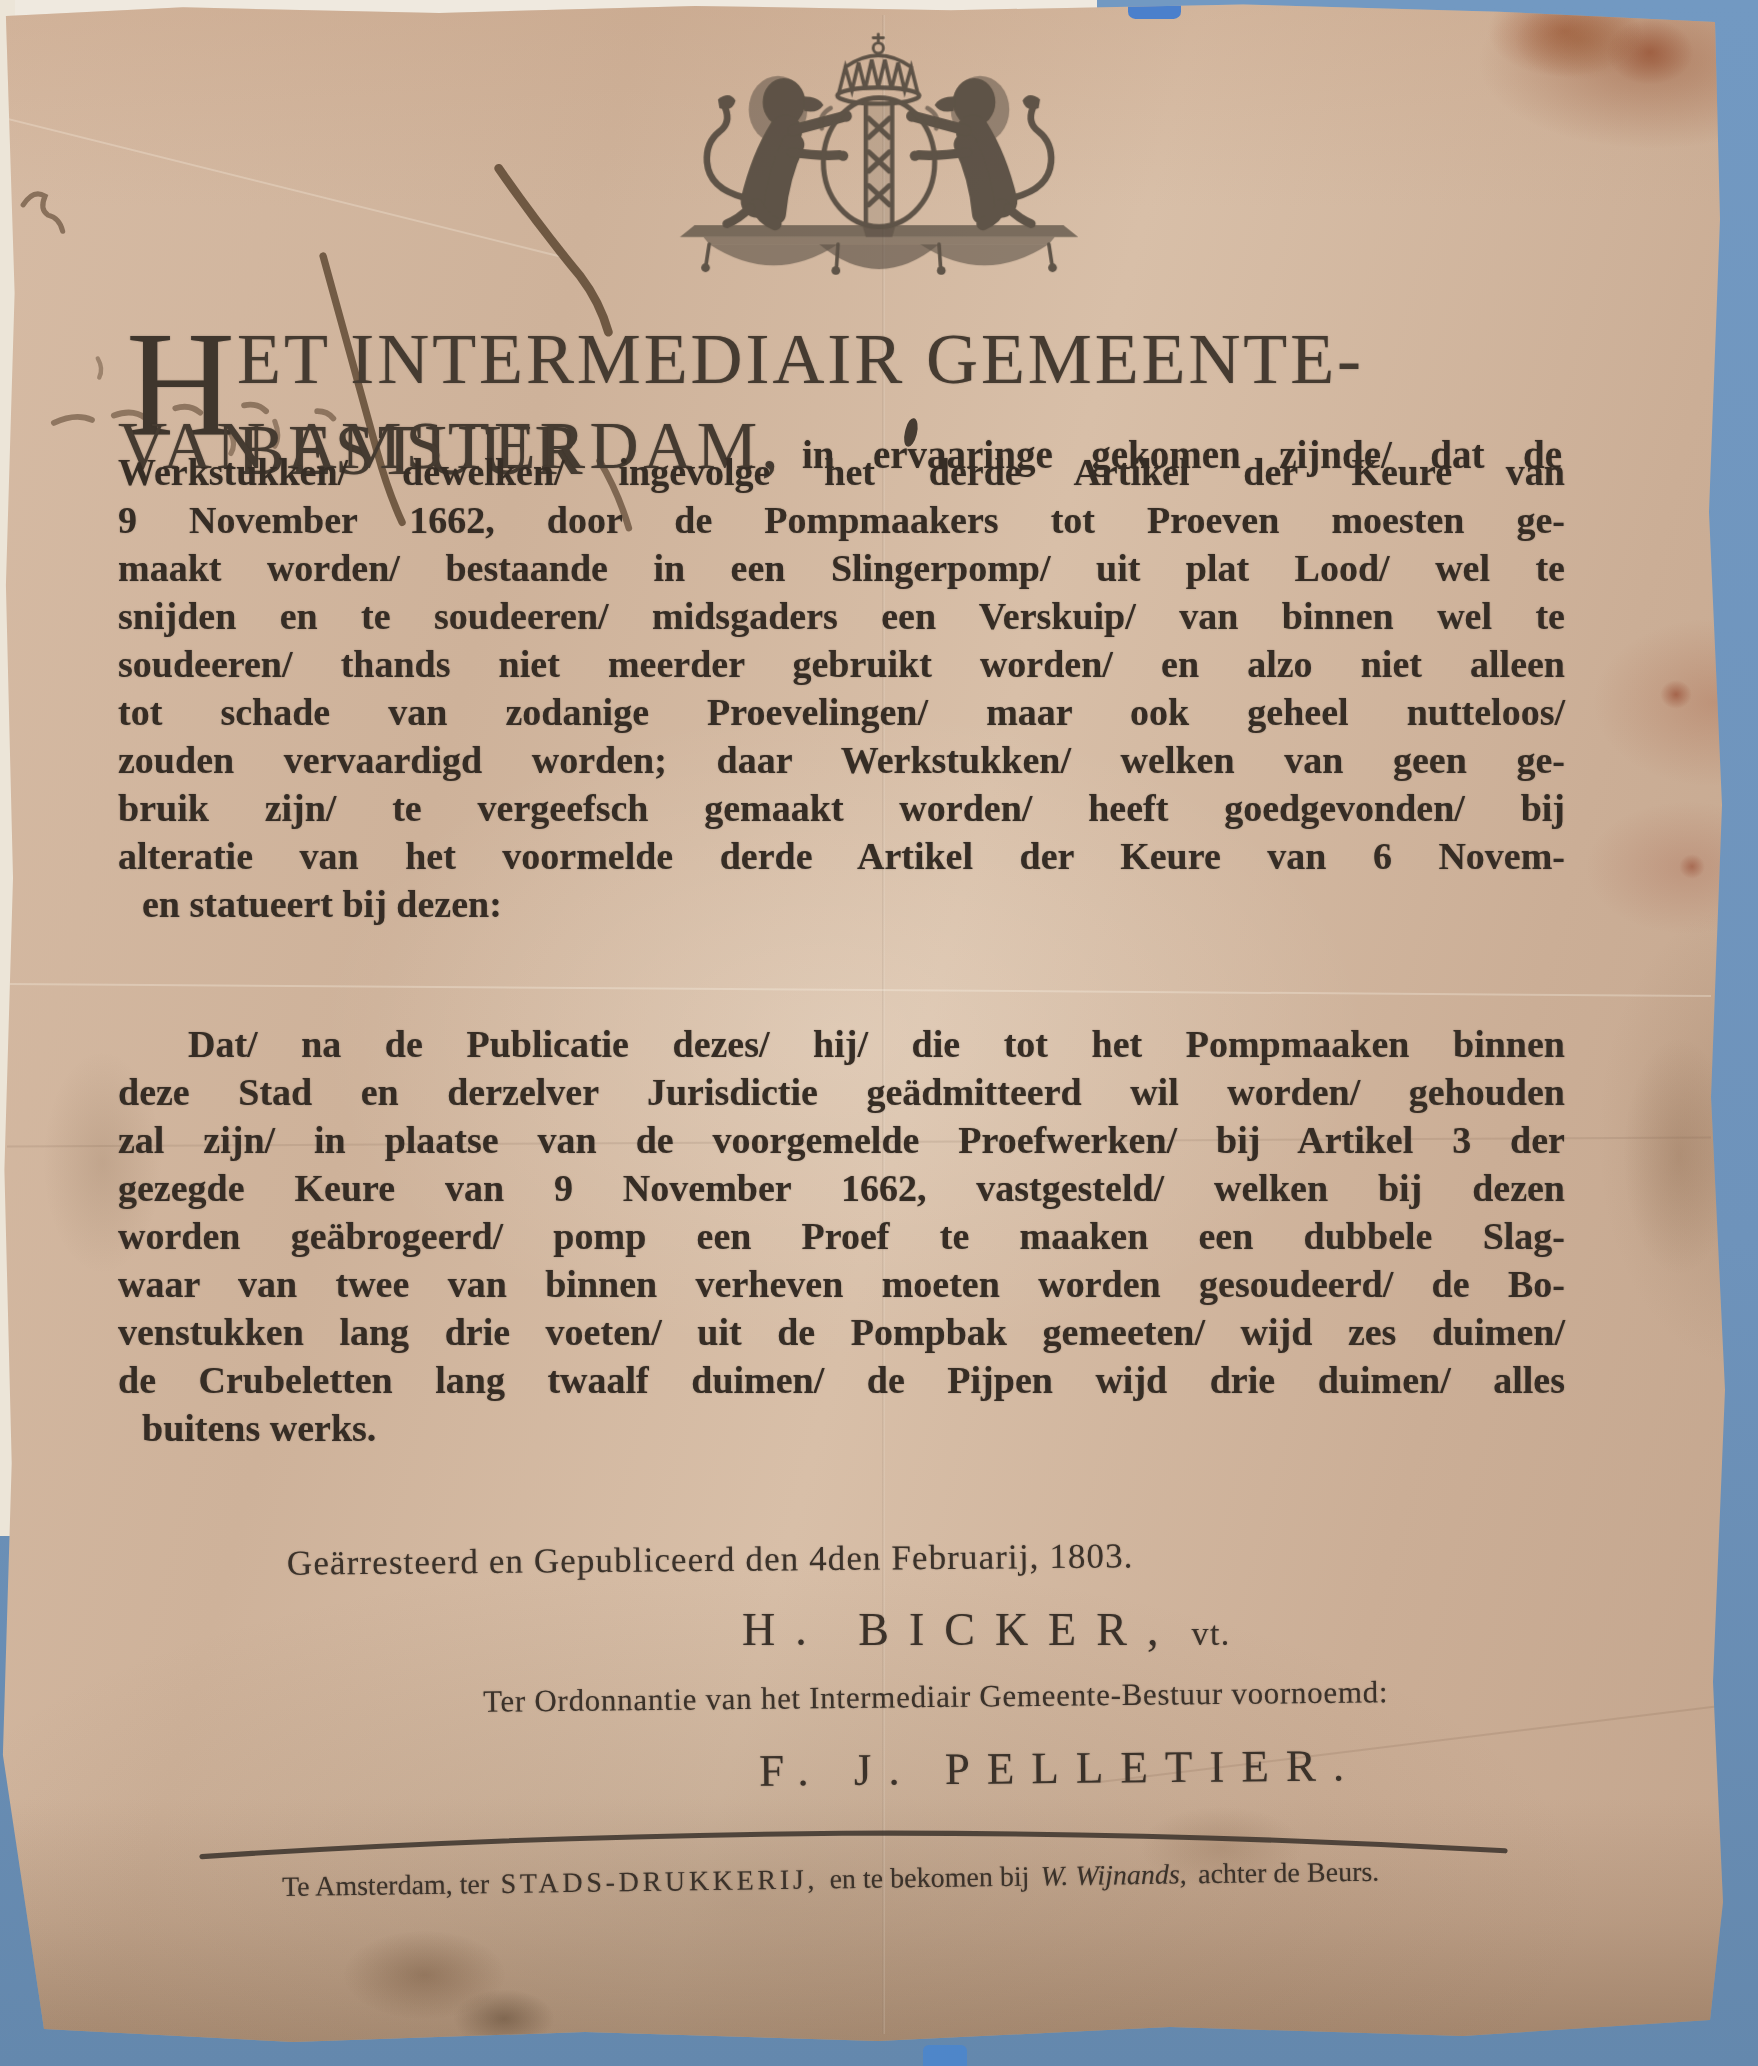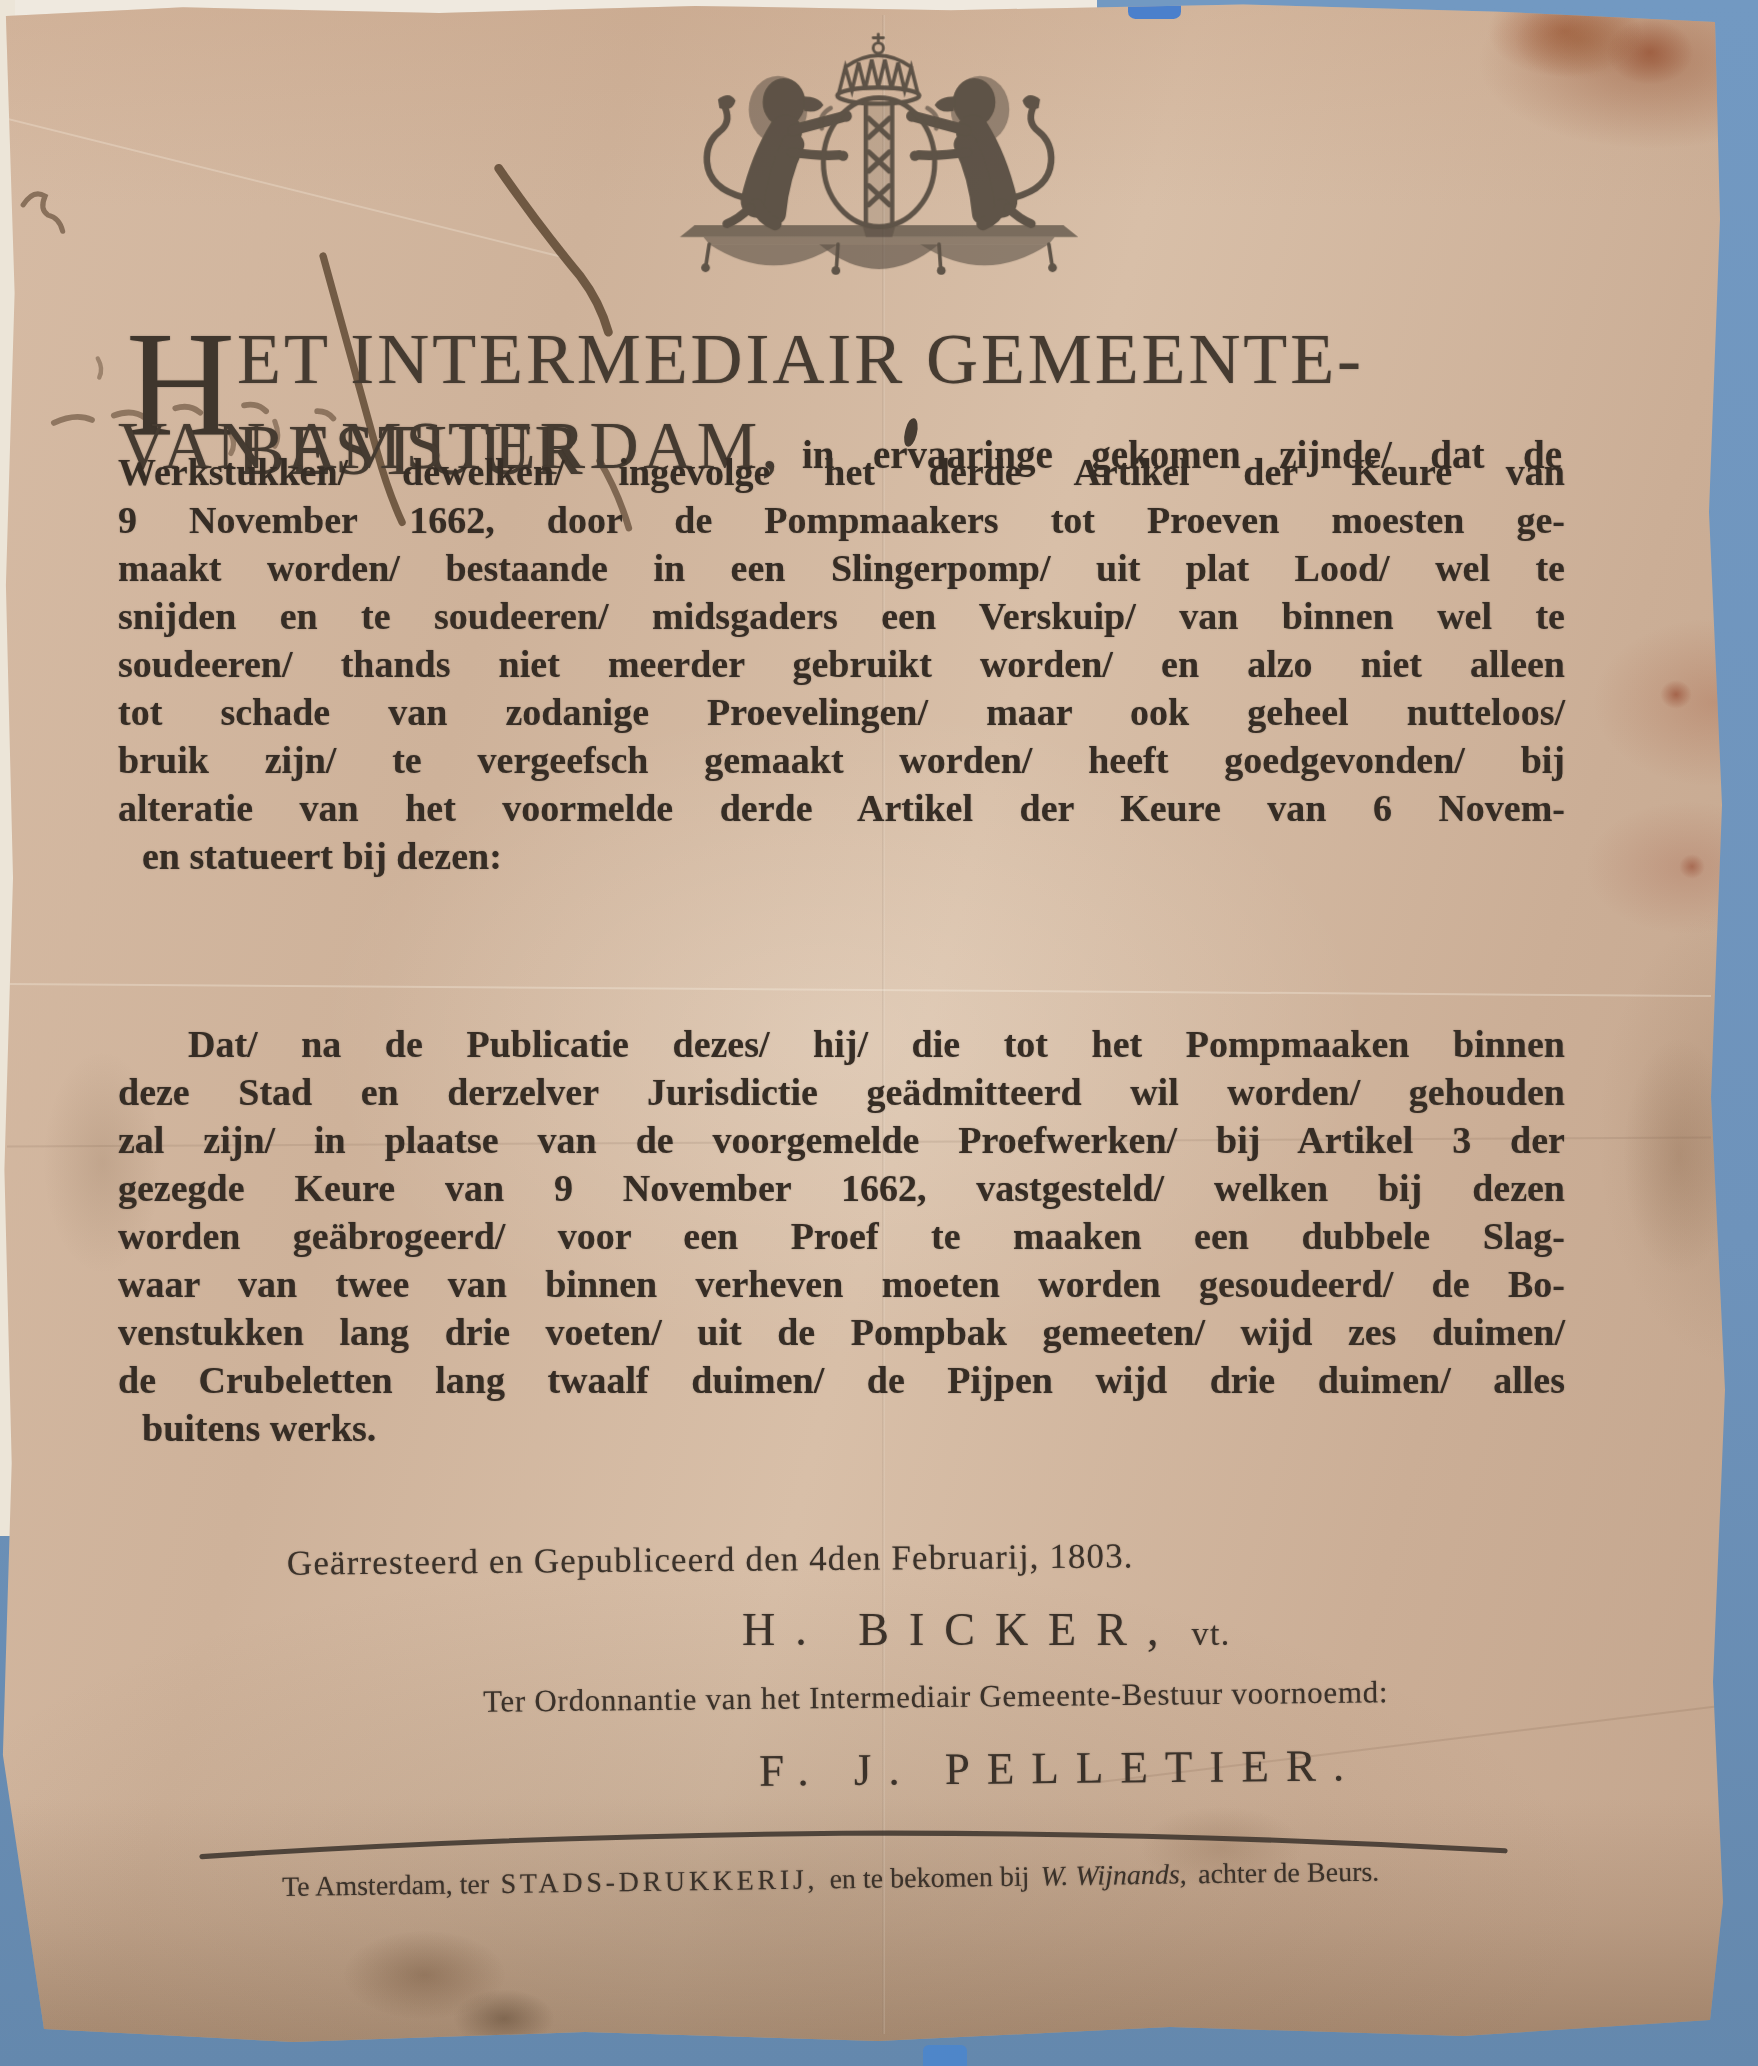--- a/index.html
+++ b/index.html
@@ -184,31 +184,32 @@
       <span class="heading-bltext bl">in ervaaringe gekomen zijnde/ dat de</span>
     </div>
 
     <div class="print para para1">
       <span class="pline">Werkstukken/ dewelken/ ingevolge het derde Artikel der Keure van</span>
       <span class="pline">9 November 1662, door de Pompmaakers tot Proeven moesten ge-</span>
       <span class="pline">maakt worden/ bestaande in een Slingerpomp/ uit plat Lood/ wel te</span>
       <span class="pline">snijden en te soudeeren/ midsgaders een Verskuip/ van binnen wel te</span>
       <span class="pline">soudeeren/ thands niet meerder gebruikt worden/ en alzo niet alleen</span>
       <span class="pline">tot schade van zodanige Proevelingen/ maar ook geheel nutteloos/</span>
+      <span class="pline">zouden vervaardigd worden; daar Werkstukken/ welken van geen ge-</span>
       <span class="pline">bruik zijn/ te vergeefsch gemaakt worden/ heeft goedgevonden/ bij</span>
       <span class="pline">alteratie van het voormelde derde Artikel der Keure van 6 Novem-</span>
       <span class="pline end">en statueert bij dezen:</span>
     </div>
 
     <div class="print para para2">
       <span class="pline indent">Dat/ na de Publicatie dezes/ hij/ die tot het Pompmaaken binnen</span>
       <span class="pline">deze Stad en derzelver Jurisdictie geädmitteerd wil worden/ gehouden</span>
       <span class="pline">zal zijn/ in plaatse van de voorgemelde Proefwerken/ bij Artikel 3 der</span>
       <span class="pline">gezegde Keure van 9 November 1662, vastgesteld/ welken bij dezen</span>
-      <span class="pline">worden geäbrogeerd/ voor een Proef te maaken een dubbele Slag-</span>
+      <span class="pline">worden geäbrogeerd/ pomp een Proef te maaken een dubbele Slag-</span>
       <span class="pline">waar van twee van binnen verheven moeten worden gesoudeerd/ de Bo-</span>
       <span class="pline">venstukken lang drie voeten/ uit de Pompbak gemeeten/ wijd zes duimen/</span>
       <span class="pline">de Crubeletten lang twaalf duimen/ de Pijpen wijd drie duimen/ alles</span>
       <span class="pline end">buitens werks.</span>
     </div>
 
     <div class="print dateline">Geärresteerd en Gepubliceerd den 4den Februarij, 1803.</div>
     <div class="print sig1">
       <span class="nm">H. BICKER,</span><span class="vt">vt.</span>
     </div>

